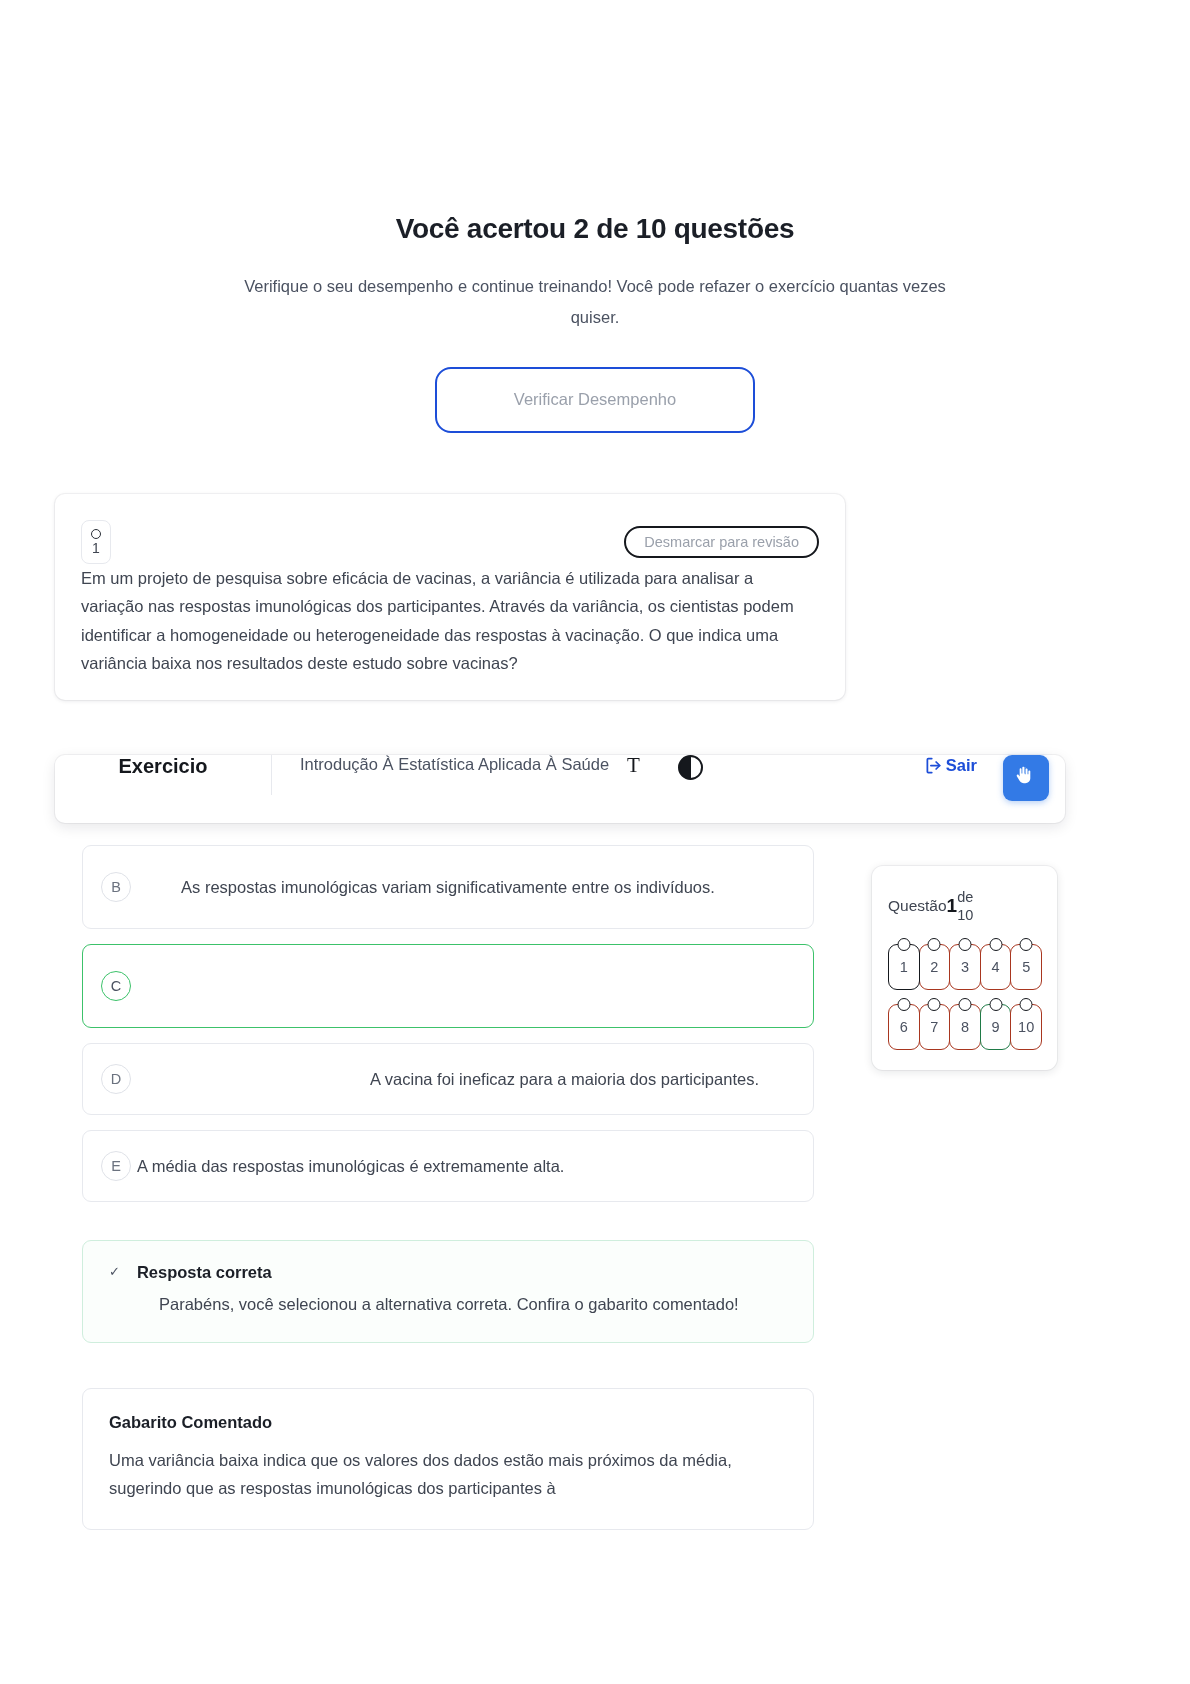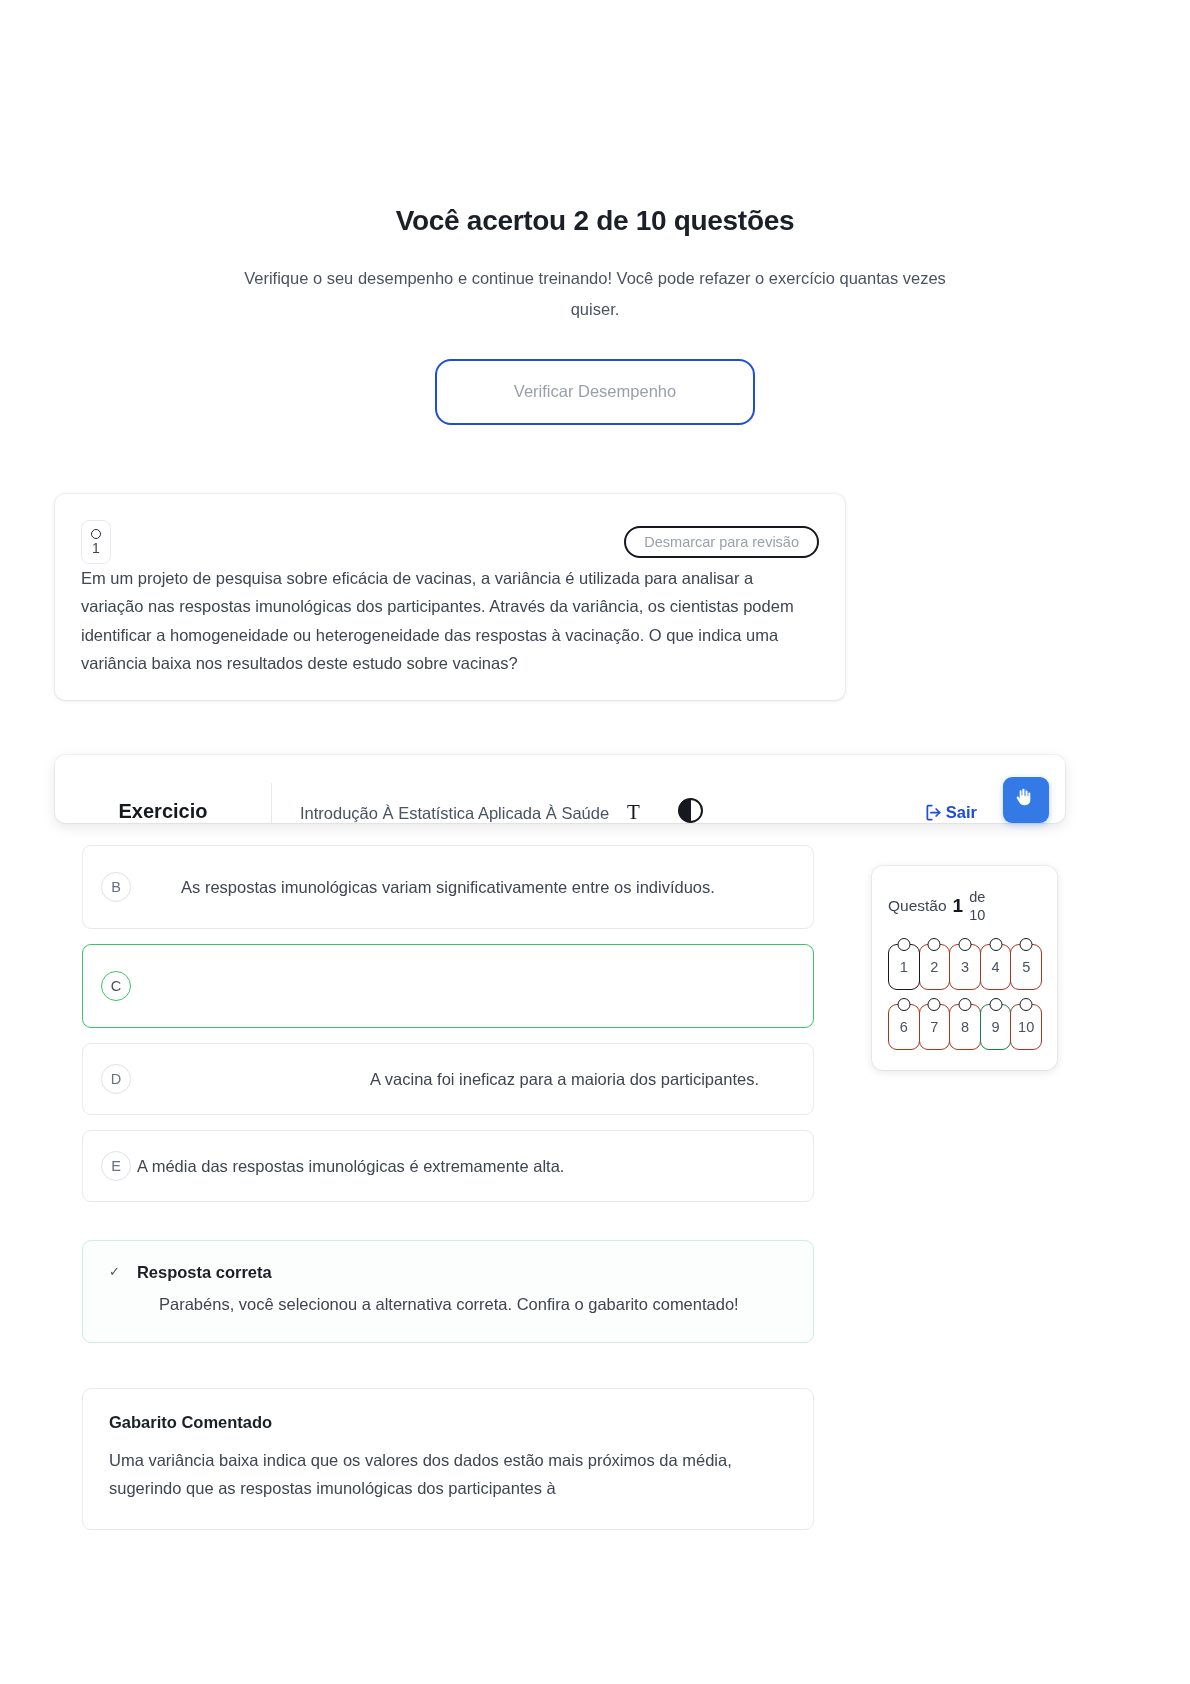--- a/index.html
+++ b/index.html
@@ -1,20 +1,20 @@
 <!DOCTYPE html>
 <html><head>
 <meta charset="utf-8">
 <style>
   *{box-sizing:border-box;margin:0;padding:0;}
   html,body{width:1190px;height:1684px;background:#ffffff;font-family:"Liberation Sans",sans-serif;}
   body{position:relative;overflow:hidden;color:#3f4551;}
 
   
-  .results{position:absolute;left:0;top:0;width:1190px;}
+  .results{position:absolute;left:0;top:8px;width:1190px;}
   .results-title{
     text-align:center;font-size:28px;font-weight:700;color:#1b1f27;
     letter-spacing:-.3px;margin-top:205px;
   }
   .results-sub{
     text-align:center;font-size:16.5px;color:#4b5261;line-height:1.9;
     margin:26px auto 0;width:740px;
   }
   .verify-wrap{display:flex;justify-content:center;margin-top:33px;}
   .verify-btn{
@@ -47,21 +47,21 @@
   }
   .qtext{
     font-size:16.5px;line-height:1.72;color:#3f4551;
   }
 
   
   .toolbar{
     position:absolute;left:55px;top:755px;width:1010px;height:68px;
     background:#fff;border-radius:10px;
     box-shadow:0 4px 14px rgba(16,24,40,.10), 0 0 0 1px rgba(16,24,40,.05);
-    display:flex;align-items:flex-end;padding:0 16px 0 0;z-index:20;
+    display:flex;align-items:flex-start;padding:0 16px 0 0;z-index:20;
   }
   .tb-title{
     font-size:20px;font-weight:700;color:#15181d;width:216px;text-align:center;
   }
   .tb-div{width:1px;height:40px;background:#e7e9ee;}
   .tb-course{
     font-size:16.5px;color:#4b5261;margin-left:28px;white-space:nowrap;
   }
   .tb-icon-T{
     margin-left:18px;font-size:21px;color:#15181d;font-family:"Liberation Serif",serif;
@@ -127,21 +127,21 @@
   .gb-body{margin-top:14px;font-size:16.5px;line-height:1.72;color:#3f4551;}
 
   
   .rpanel{
     position:absolute;left:872px;top:866px;width:185px;
     background:#fff;border-radius:11px;
     box-shadow:0 2px 10px rgba(16,24,40,.11), 0 0 0 1px rgba(16,24,40,.05);
     padding:22px 16px 20px;z-index:6;overflow:hidden;
   }
   .rp-head{
-    display:flex;align-items:center;gap:6px;font-size:15.5px;color:#3f4551;
+    display:flex;align-items:center;font-size:15.5px;color:#3f4551;
     flex-wrap:wrap;line-height:1.25;
   }
   .rp-head .big{font-size:19px;font-weight:700;color:#15181d;}
   .rp-head .de{display:flex;flex-direction:column;font-size:14.5px;color:#3f4551;}
 
   .pillrow{display:flex;margin-top:20px;}
   .pill{
     position:relative;width:35px;height:46px;border:1.6px solid #bcbfc6;
     border-radius:9px;background:#fff;display:flex;align-items:center;
     justify-content:center;font-size:14.5px;color:#4b5261;margin-right:-1px;cursor:pointer;

